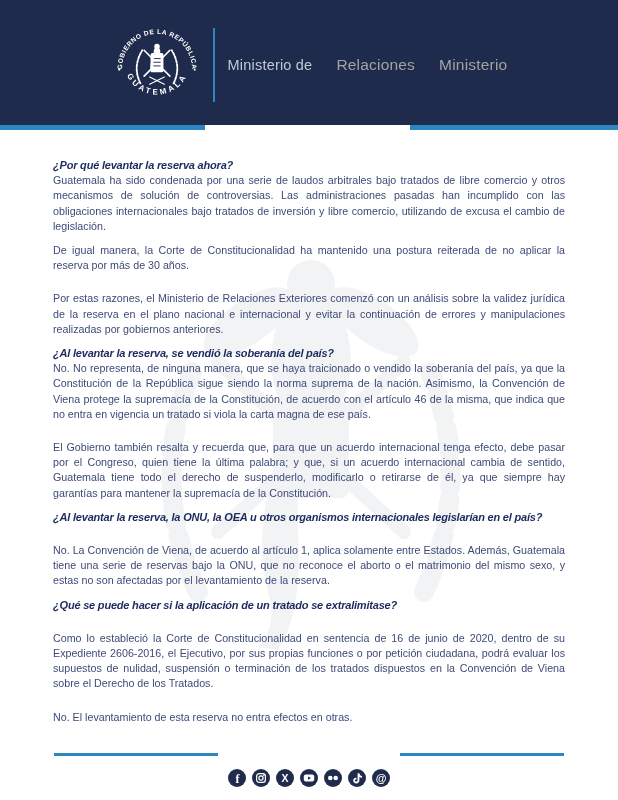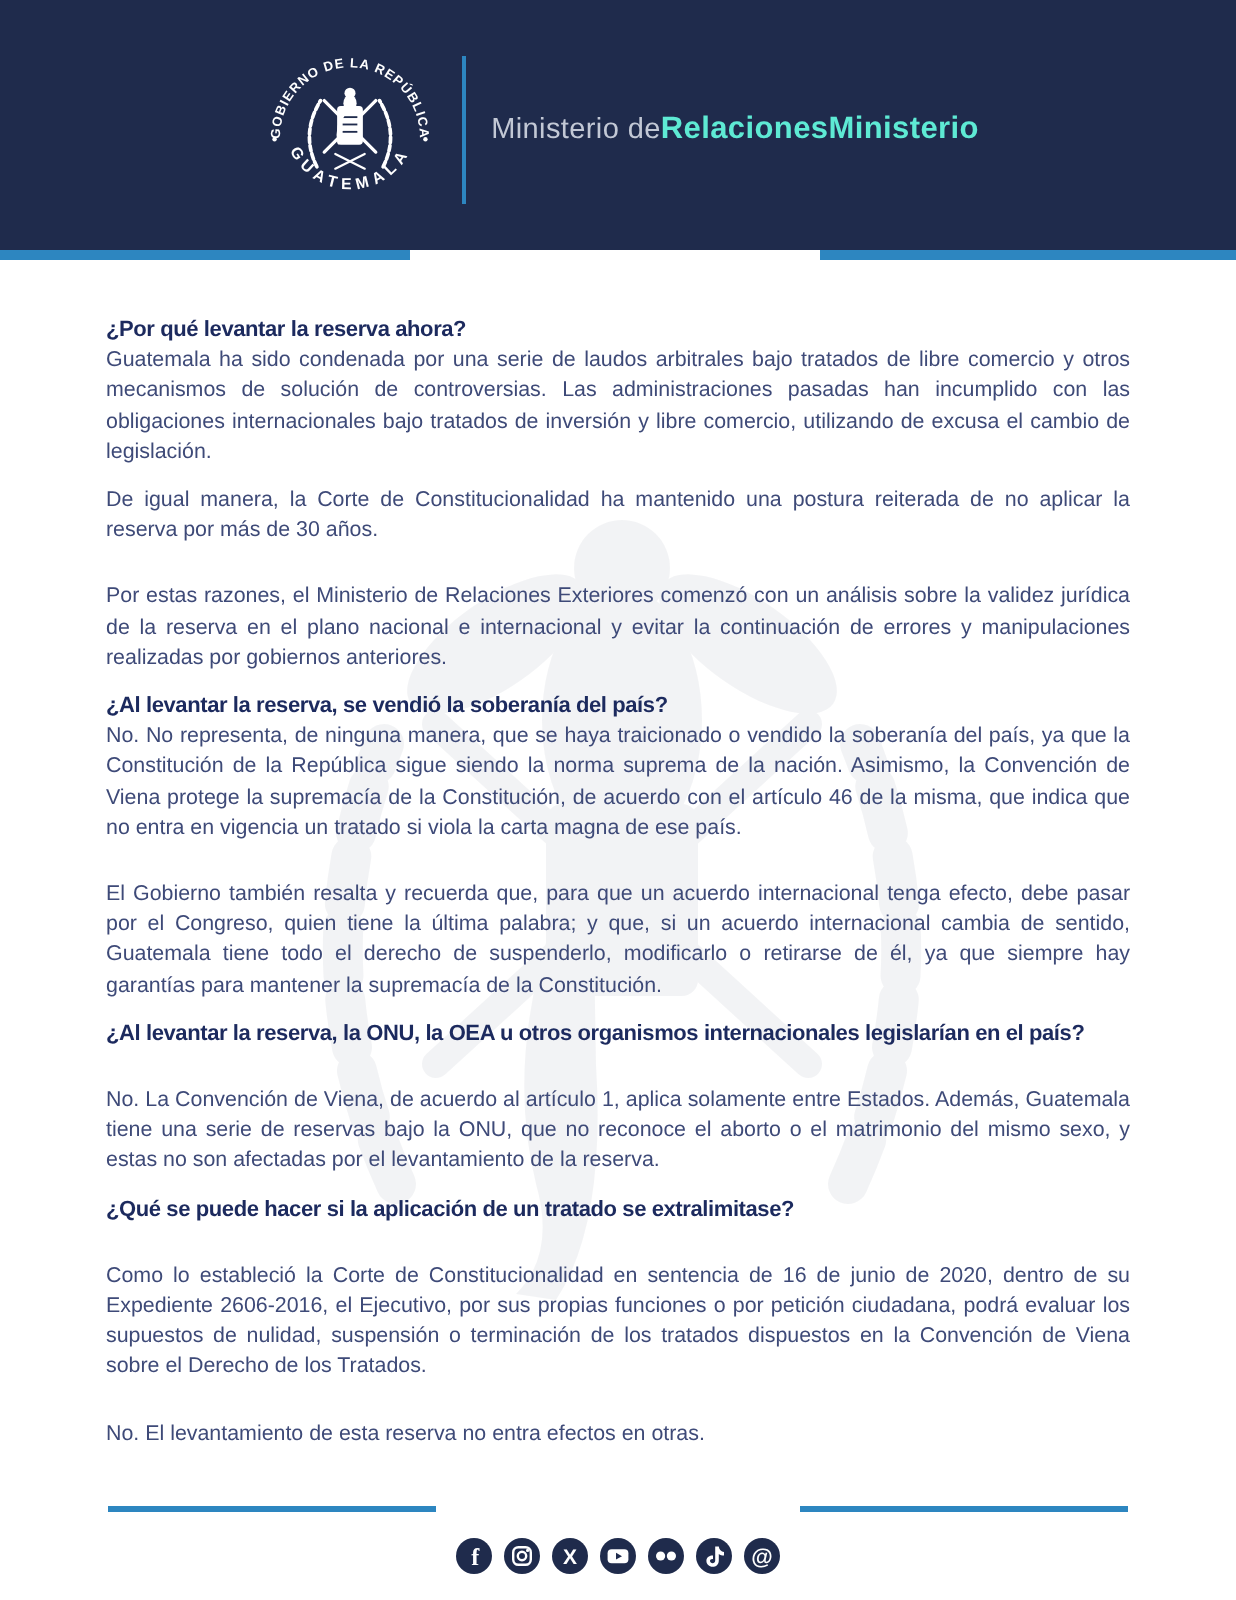--- a/index.html
+++ b/index.html
@@ -21,22 +21,23 @@
   .brand-divider{
     width:2px;height:74px;background:var(--accent,#2d86c0);
     margin:0 13px 0 10px;
   }
   .wordmark{display:flex;flex-direction:row;justify-content:center;}
   .wm-light{
     font-size:14.5px;font-weight:400;color:var(--brandmuted,#c2c8d5);
     line-height:16px;letter-spacing:.2px;
   }
   .wm-bold{
-    font-size:15.5px;font-weight:700;color:#5eead4;line-height:15.5px;
+    font-size:15.5px;font-weight:400;color:#a3a3a3;line-height:15.5px;
     letter-spacing:.2px;
+    margin-left:24px;
   }
   .accent{position:absolute;top:125px;height:5px;background:var(--accent,#2d86c0);}
   .accent-left{left:0;width:205px;}
   .accent-right{left:410px;width:208px;}
 
   
   .watermark{
     position:absolute;left:128px;top:232px;width:365px;height:430px;
     opacity:.05;pointer-events:none;
   }
@@ -44,20 +45,21 @@
   
   main{
     position:absolute;top:158px;left:53px;width:512px;
     color:var(--body,#3e4a78);
     font-size:10.7px;line-height:15.2px;text-align:justify;
   }
   .qa h3{
     margin:0;font-size:11px;font-weight:700;line-height:15.2px;
     color:var(--heading,#1c2a5e);letter-spacing:-.2px;white-space:nowrap;
     text-align:left;
+    font-style:italic;
   }
   .qa p{margin:0 0 9px 0;}
   .qa p:last-child{margin-bottom:9px;margin-top:18px;}
 
   
   .fline{position:absolute;top:753px;height:3px;background:var(--accent,#2d86c0);}
   .fline-left{left:54px;width:164px;}
   .fline-right{left:400px;width:164px;}
   .social-row{
     position:absolute;top:769px;left:0;width:618px;

